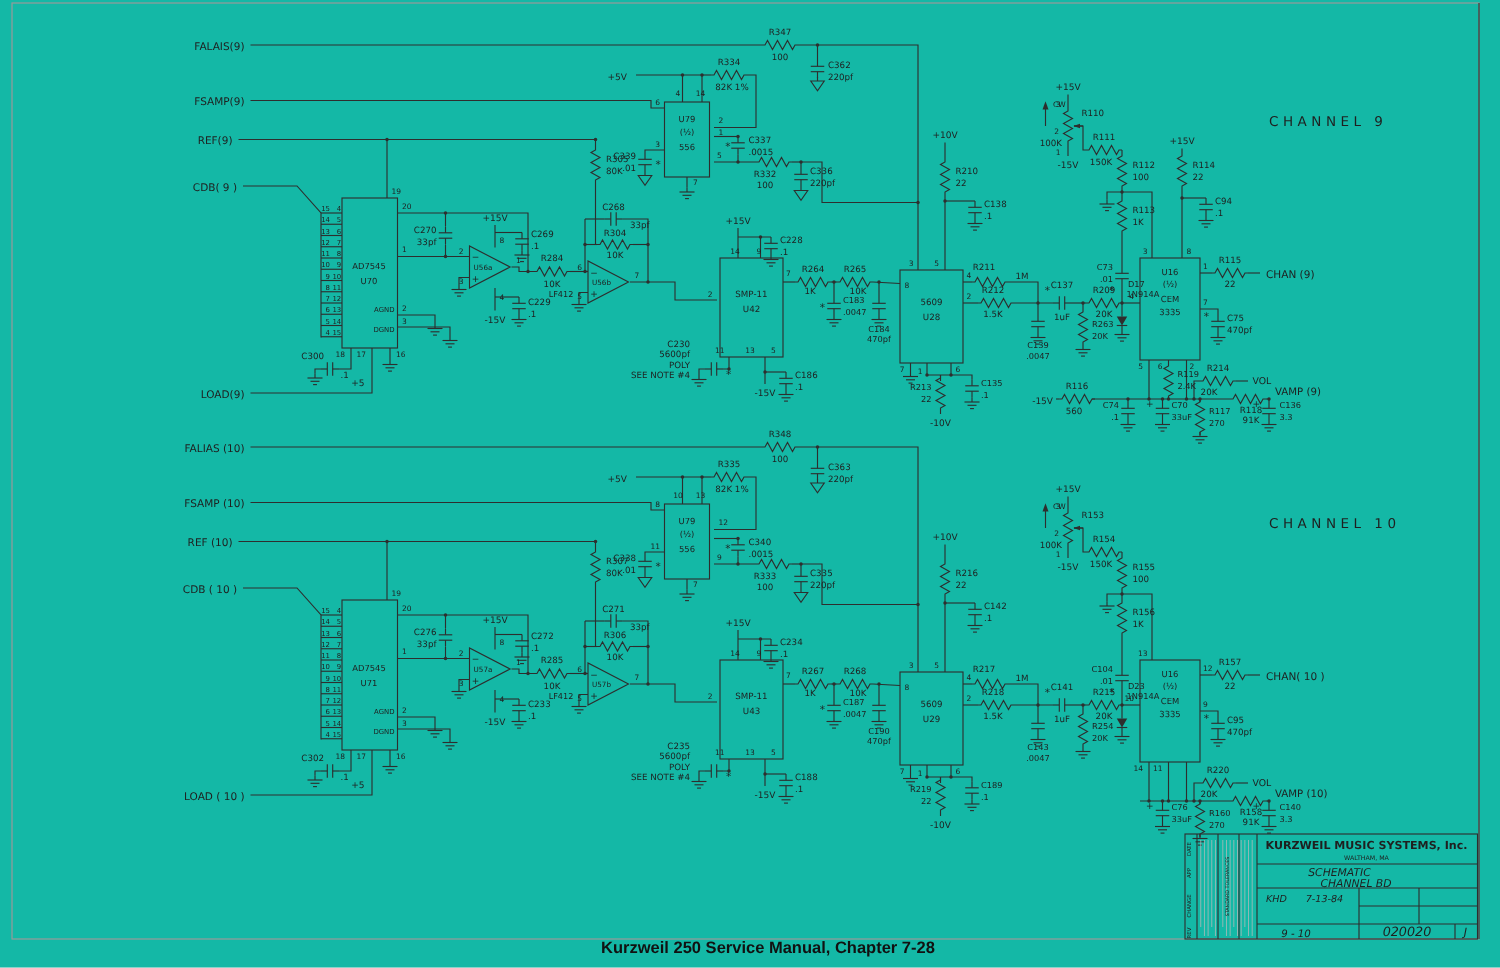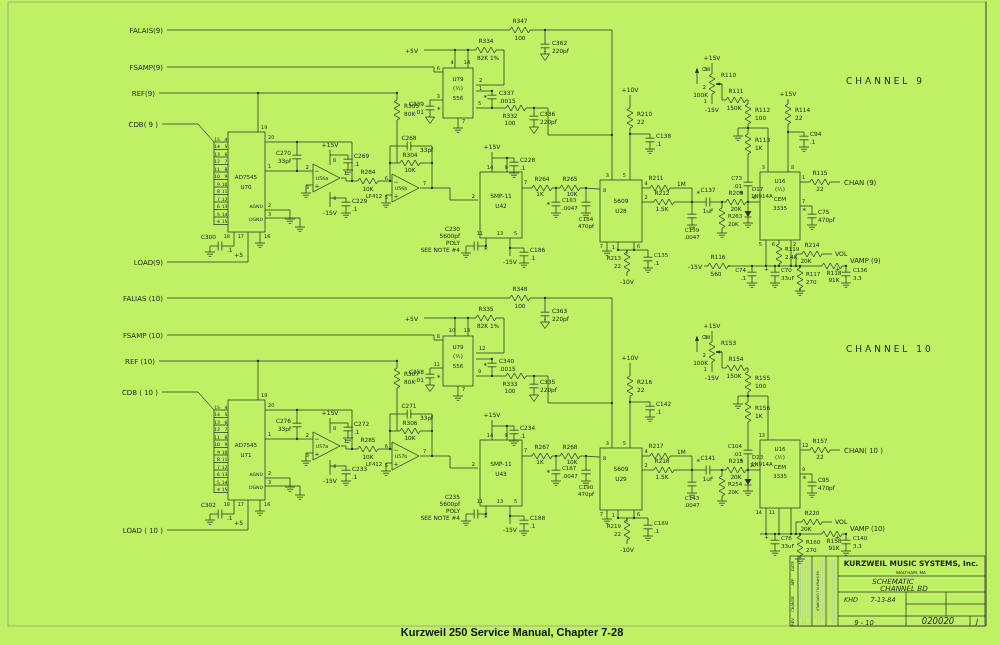--- a/index.html
+++ b/index.html
@@ -1,16 +1,16 @@
 <!DOCTYPE html>
 <html><head>
 <meta charset="utf-8">
 <style>
   html,body{margin:0;padding:0;background:#e8e8e8;}
-  .sheet{position:relative;width:1000px;height:645px;background:#bef264;font-family:"DejaVu Sans",sans-serif;overflow:hidden;}
+  .sheet{position:relative;width:1000px;height:645px;background:#14b8a6;font-family:"DejaVu Sans",sans-serif;overflow:hidden;}
   svg{display:block;}
   svg text{fill:#1f1f1f;font-family:"DejaVu Sans",sans-serif;}
   .w{stroke:#2e2e2e;stroke-width:0.75;fill:none;}
   .hair{stroke:#b9b9b9;stroke-width:0.5;}
   .caption{position:absolute;left:12px;top:626px;width:1000px;text-align:center;
            font-family:"Liberation Sans",sans-serif;font-weight:bold;font-size:11px;color:#111;}
 </style>
 </head>
 <body>
 

